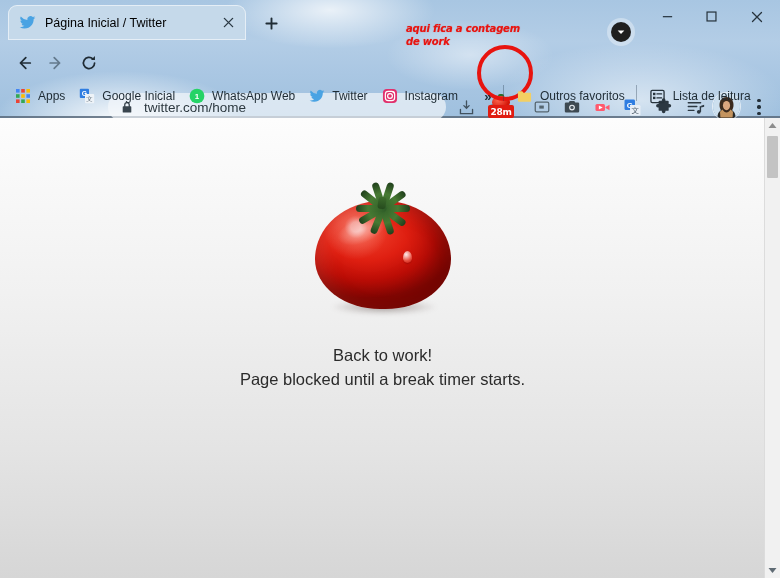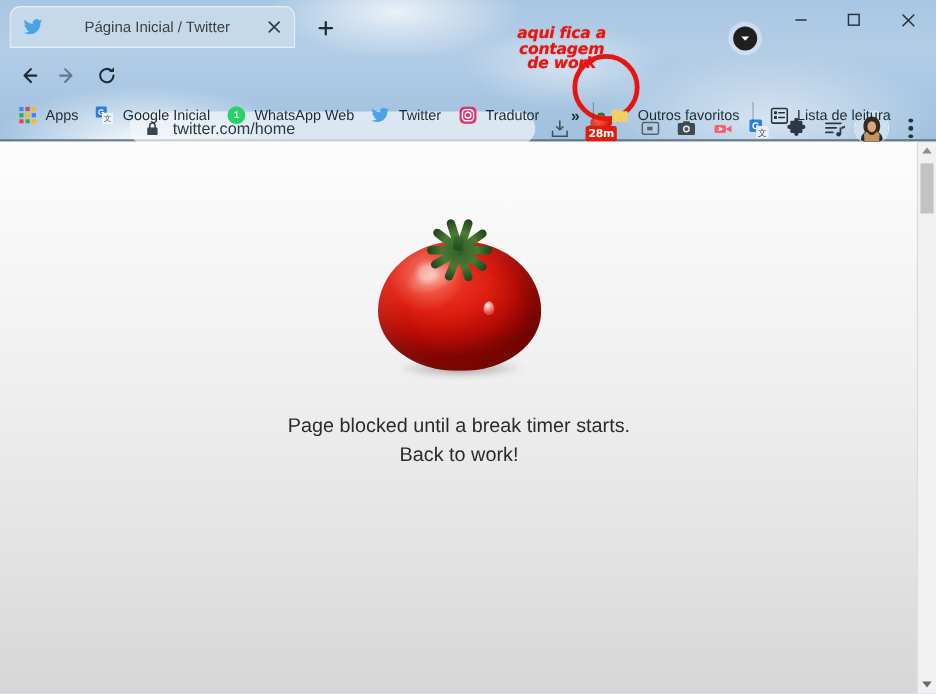--- a/index.html
+++ b/index.html
@@ -29,22 +29,22 @@
   .tabstrip{position:absolute;left:0;top:0;width:780px;height:40px;}
   .tab{
     position:absolute;left:8px;top:5px;width:238px;height:35px;
     background:#c5d9ea;
     border-radius:9px 9px 0 0;
     box-shadow:inset 0 0 0 1px rgba(255,255,255,.55);
     display:flex;align-items:center;
   }
   .tab-favicon{width:17px;height:17px;margin-left:11px;flex:none;}
   .tab-title{
-    flex:1;margin-left:9px;font-size:12.5px;color:#404040;
-    white-space:nowrap;overflow:hidden;text-overflow:ellipsis;text-align:center;
+    flex:1;margin-left:9px;font-size:12.5px;color:#000000;
+    white-space:nowrap;overflow:hidden;text-overflow:ellipsis;
   }
   .tab-close{
     width:22px;height:22px;margin-right:7px;flex:none;border-radius:50%;
     display:flex;align-items:center;justify-content:center;color:#31404c;
   }
   .newtab{
     position:absolute;left:258px;top:10px;width:27px;height:27px;border-radius:50%;
     display:flex;align-items:center;justify-content:center;color:#26333d;
   }
   .tabsearch{
@@ -92,22 +92,22 @@
   }
   .menu3{
     position:absolute;left:748px;top:53px;width:22px;height:28px;
     display:flex;flex-direction:column;align-items:center;justify-content:center;gap:3px;
   }
   .menu3 i{display:block;width:3.4px;height:3.4px;border-radius:50%;background:#243039;}
 
   
   .annot-text{
     position:absolute;left:406px;top:23px;width:124px;
-    text-align:center;font-family:"DejaVu Sans",sans-serif;font-style:italic;
-    font-weight:700;font-size:13px;line-height:12.5px;color:#e8140f;
+    text-align:left;font-family:"DejaVu Sans",sans-serif;font-style:italic;
+    font-weight:700;font-size:10px;line-height:12.5px;color:#e8140f;
     text-shadow:0 0 1px rgba(232,20,15,.5);
     letter-spacing:-.2px;
   }
   .annot-circle{
     position:absolute;left:477px;top:45px;width:48px;height:48px;
     border:4px solid #e8140f;border-radius:50%;
   }
 
   
   .tomato-icon{position:relative;width:26px;height:26px;text-align:center;}
@@ -413,21 +413,21 @@
 
     <div class="bm">
       <span class="bm-ico">
         <svg width="16" height="16" viewBox="0 0 20 20">
             <rect x="1.2" y="1.2" width="17.6" height="17.6" rx="5" fill="#e1306c"></rect>
             <rect x="4.2" y="4.2" width="11.6" height="11.6" rx="3.6" fill="none" stroke="#ffffff" stroke-width="1.5"></rect>
             <circle cx="10" cy="10" r="3" fill="none" stroke="#ffffff" stroke-width="1.5"></circle>
             <circle cx="14.3" cy="5.7" r="1" fill="#ffffff"></circle>
           </svg>
       </span>
-      <span class="bm-label">Tradutor</span>
+      <span class="bm-label">Instagram</span>
     </div>
 
     <div class="bm-chev" style="margin-left:14px">»</div>
     <div class="bm-sep"></div>
 
     <div class="bm">
       <span class="bm-ico">
         <svg width="15" height="15" viewBox="0 0 16 16">
             <path fill="#f3cf63" d="M1 3.4a1 1 0 0 1 1-1h3.6l1.3 1.5H14a1 1 0 0 1 1 1v7.7a1 1 0 0 1-1 1H2a1 1 0 0 1-1-1z"></path>
           </svg>
@@ -467,22 +467,22 @@
           <i style="transform:rotate(36deg)"></i>
           <i style="transform:rotate(72deg)"></i>
           <i style="transform:rotate(112deg)"></i>
           <i style="transform:rotate(150deg)"></i>
           <i style="transform:rotate(180deg)"></i>
           <span class="stem"></span>
         </span>
       </div>
 
       <div class="blocked-text">
+        <div>Back to work!</div>
         <div>Page blocked until a break timer starts.</div>
-        <div>Back to work!</div>
       </div>
     </div>
   </div>
 
   <div class="sb">
     <div class="sb-arrow">
       <svg width="9" height="7" viewBox="0 0 9 7">
           <path fill="#8d8d8d" d="M4.5 1l4 5h-8z"></path>
         </svg>
     </div>

